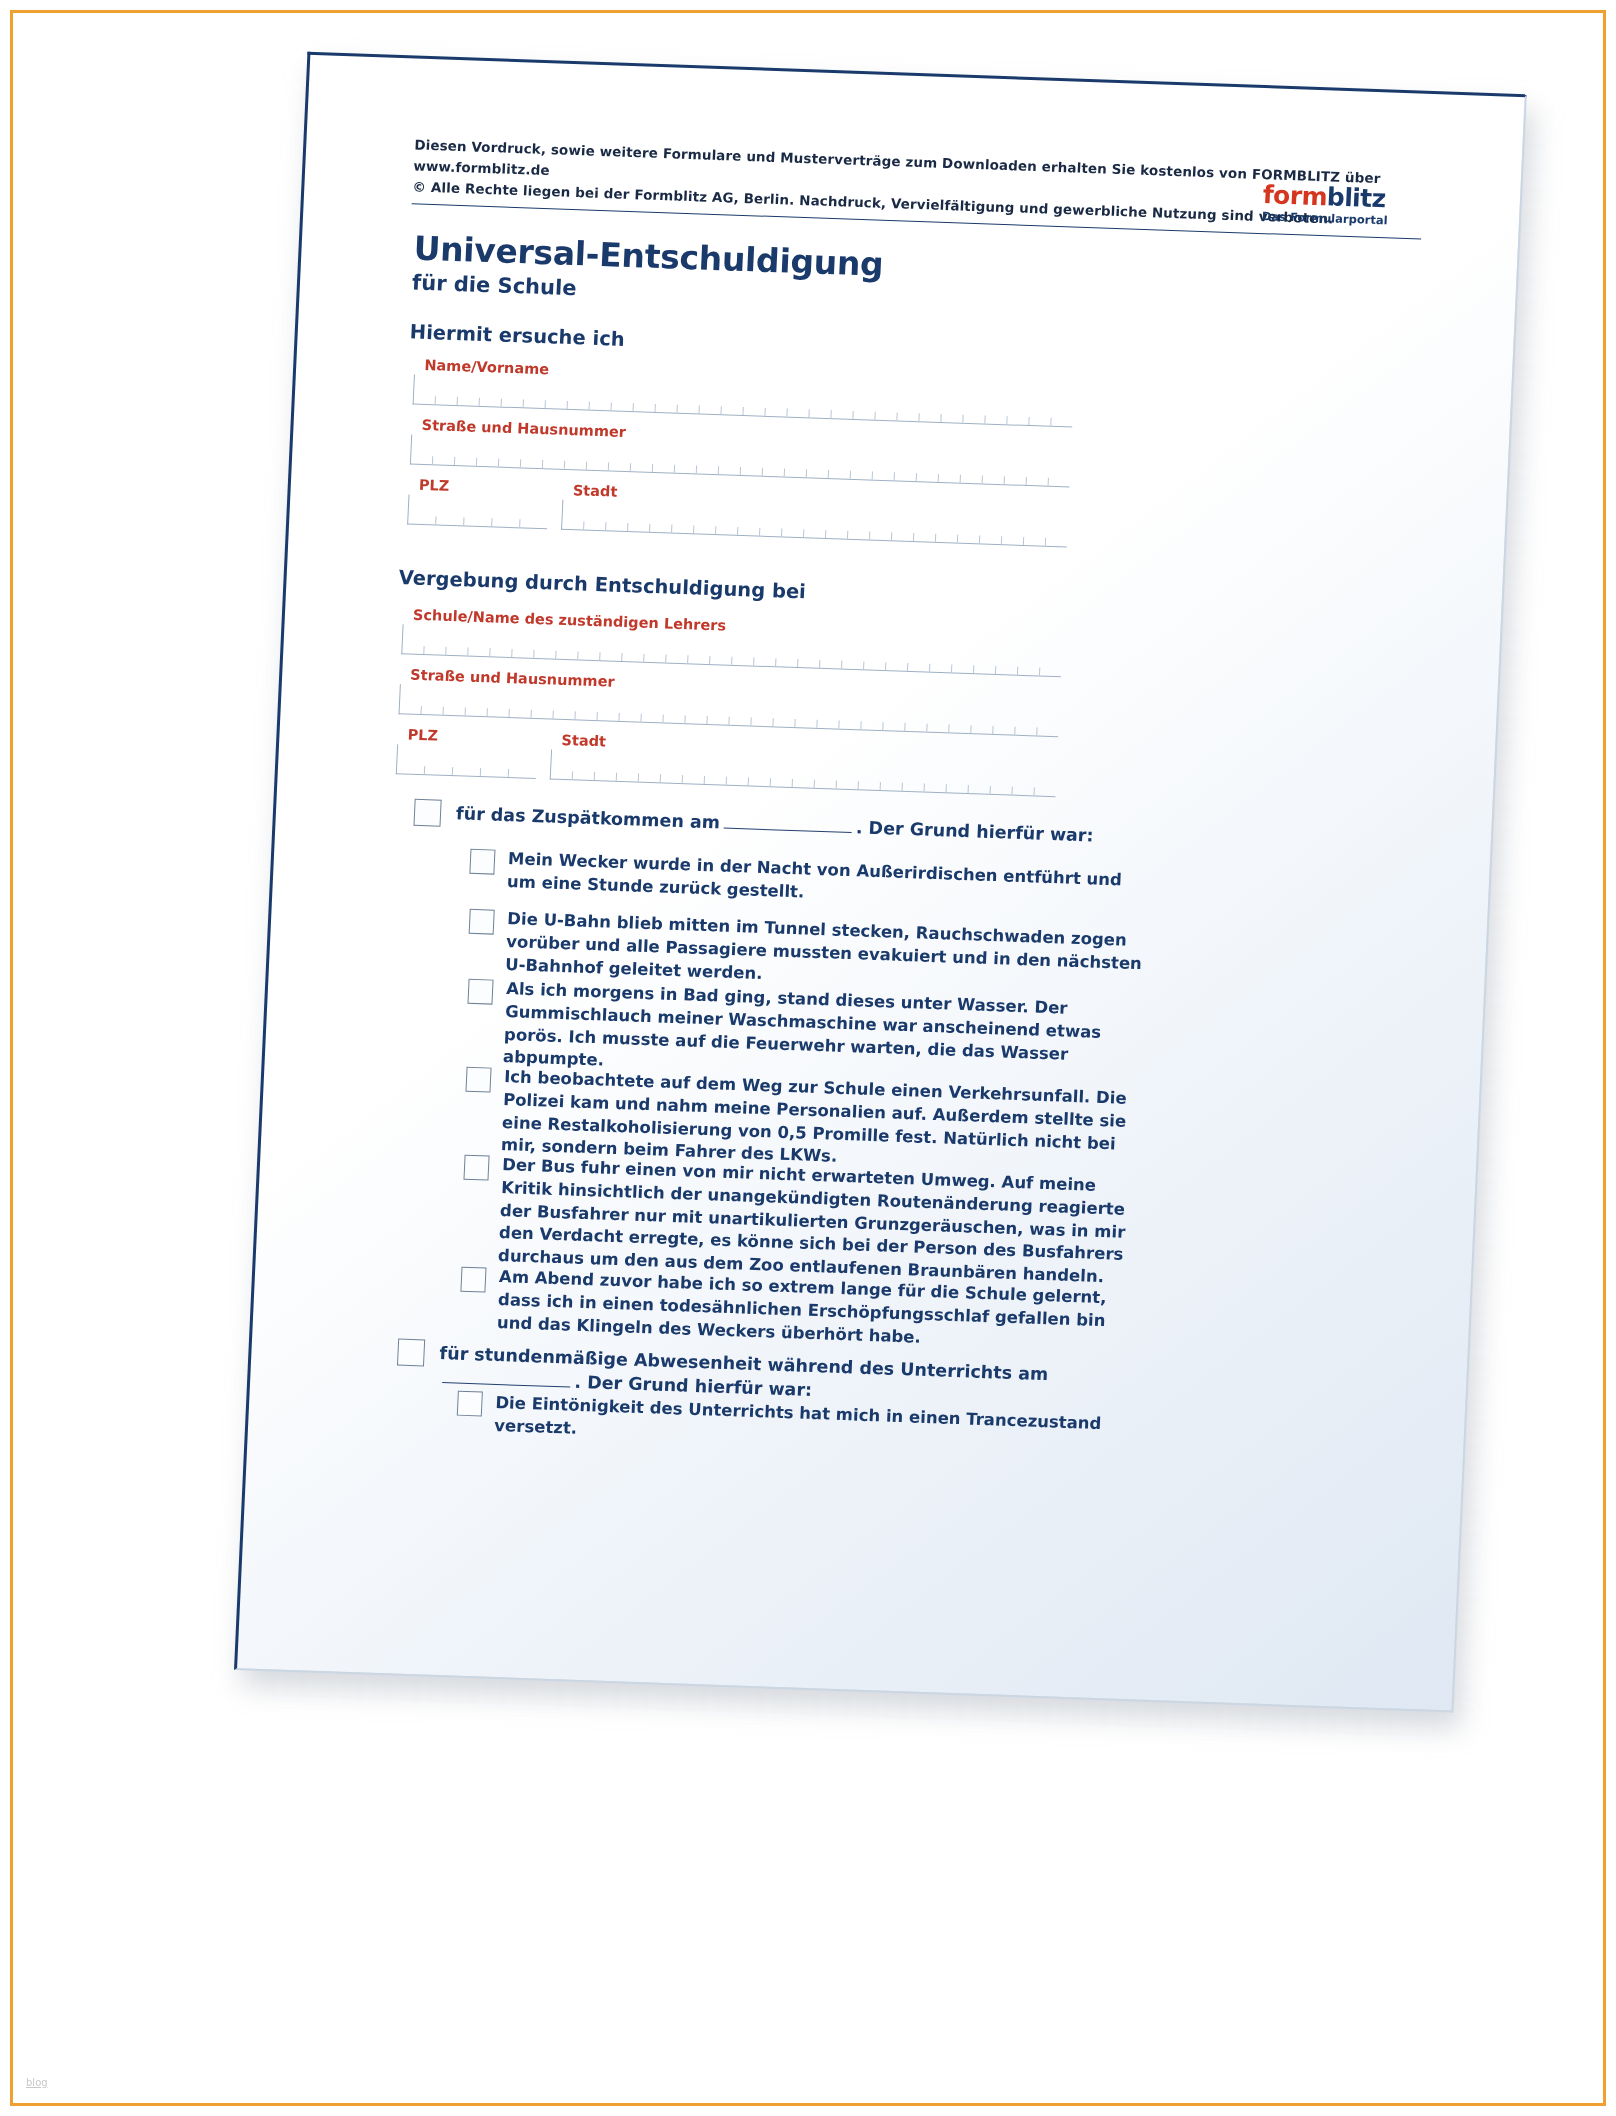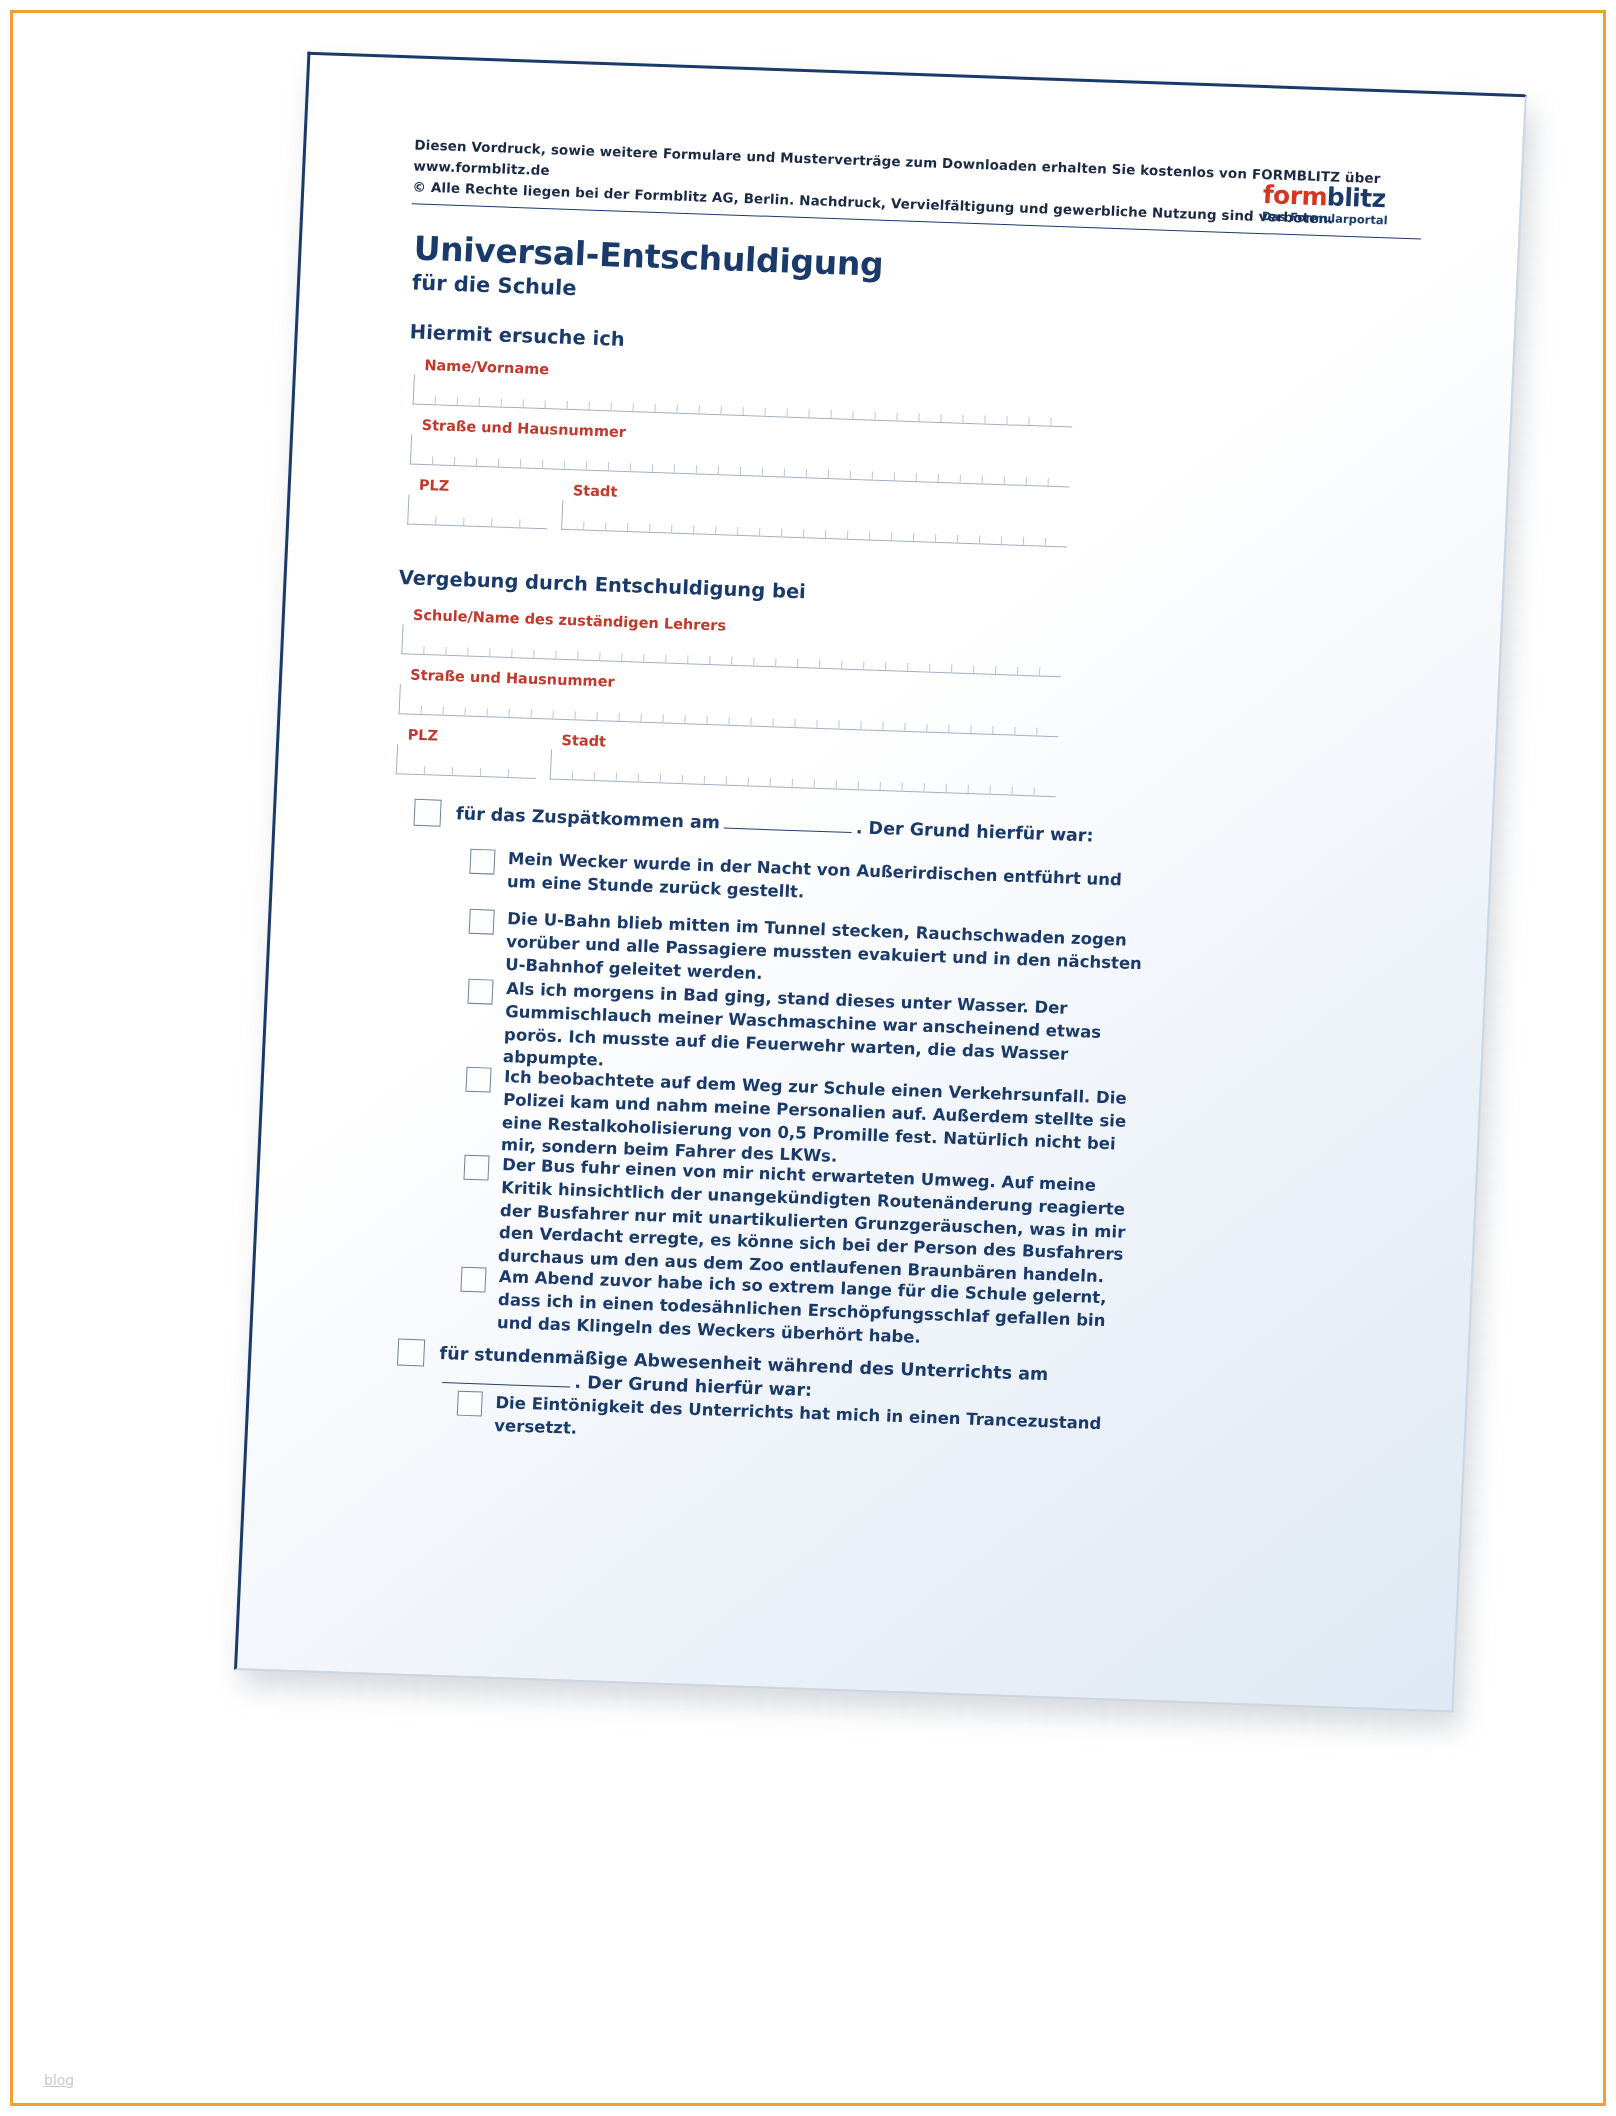--- a/index.html
+++ b/index.html
@@ -219,23 +219,23 @@
     display: inline-block;
     width: 128px;
     border-bottom: 1.5px solid #23406e;
     height: 14px;
     margin: 0 4px;
     vertical-align: baseline;
   }
 
   .watermark {
     position: absolute;
-    left: 44px;
+    left: 26px;
     bottom: 28px;
-    font-size: 14px;
+    font-size: 10px;
     color: #c9c9c9;
     text-decoration: underline;
   }
 </style>
 </head>
 <body>
 
 <div id="canvas">
 
   <div class="frame-border"></div>

